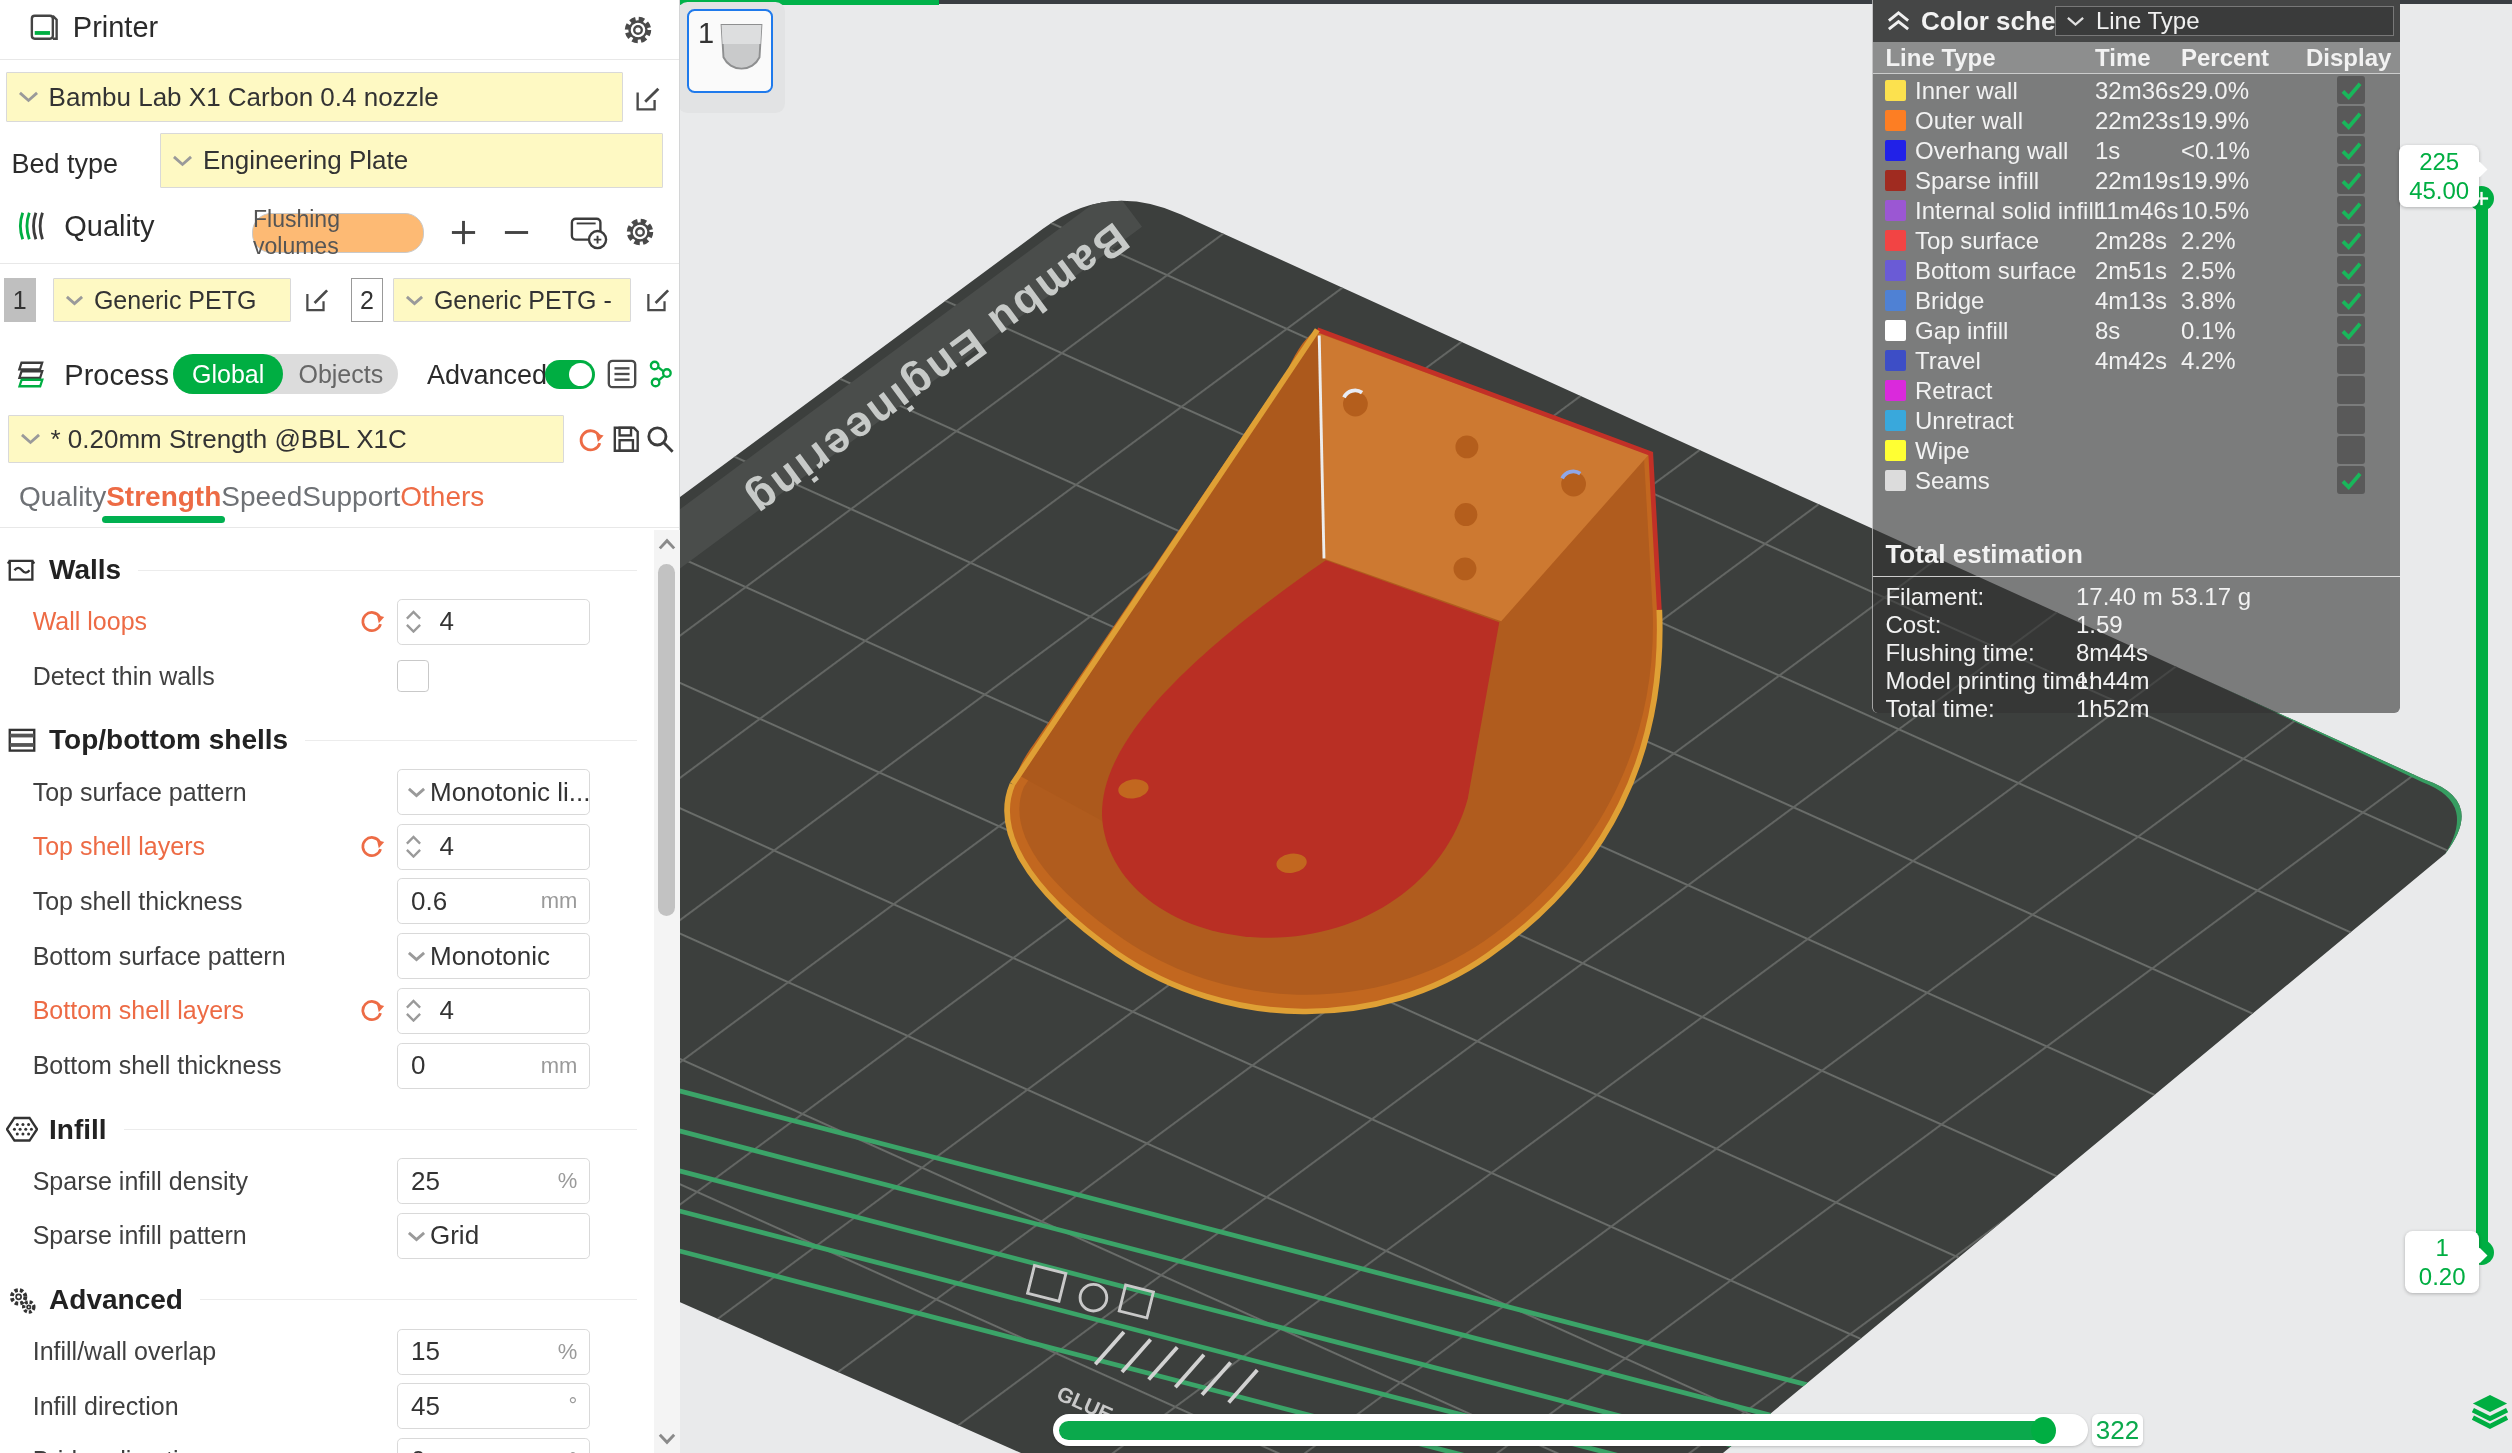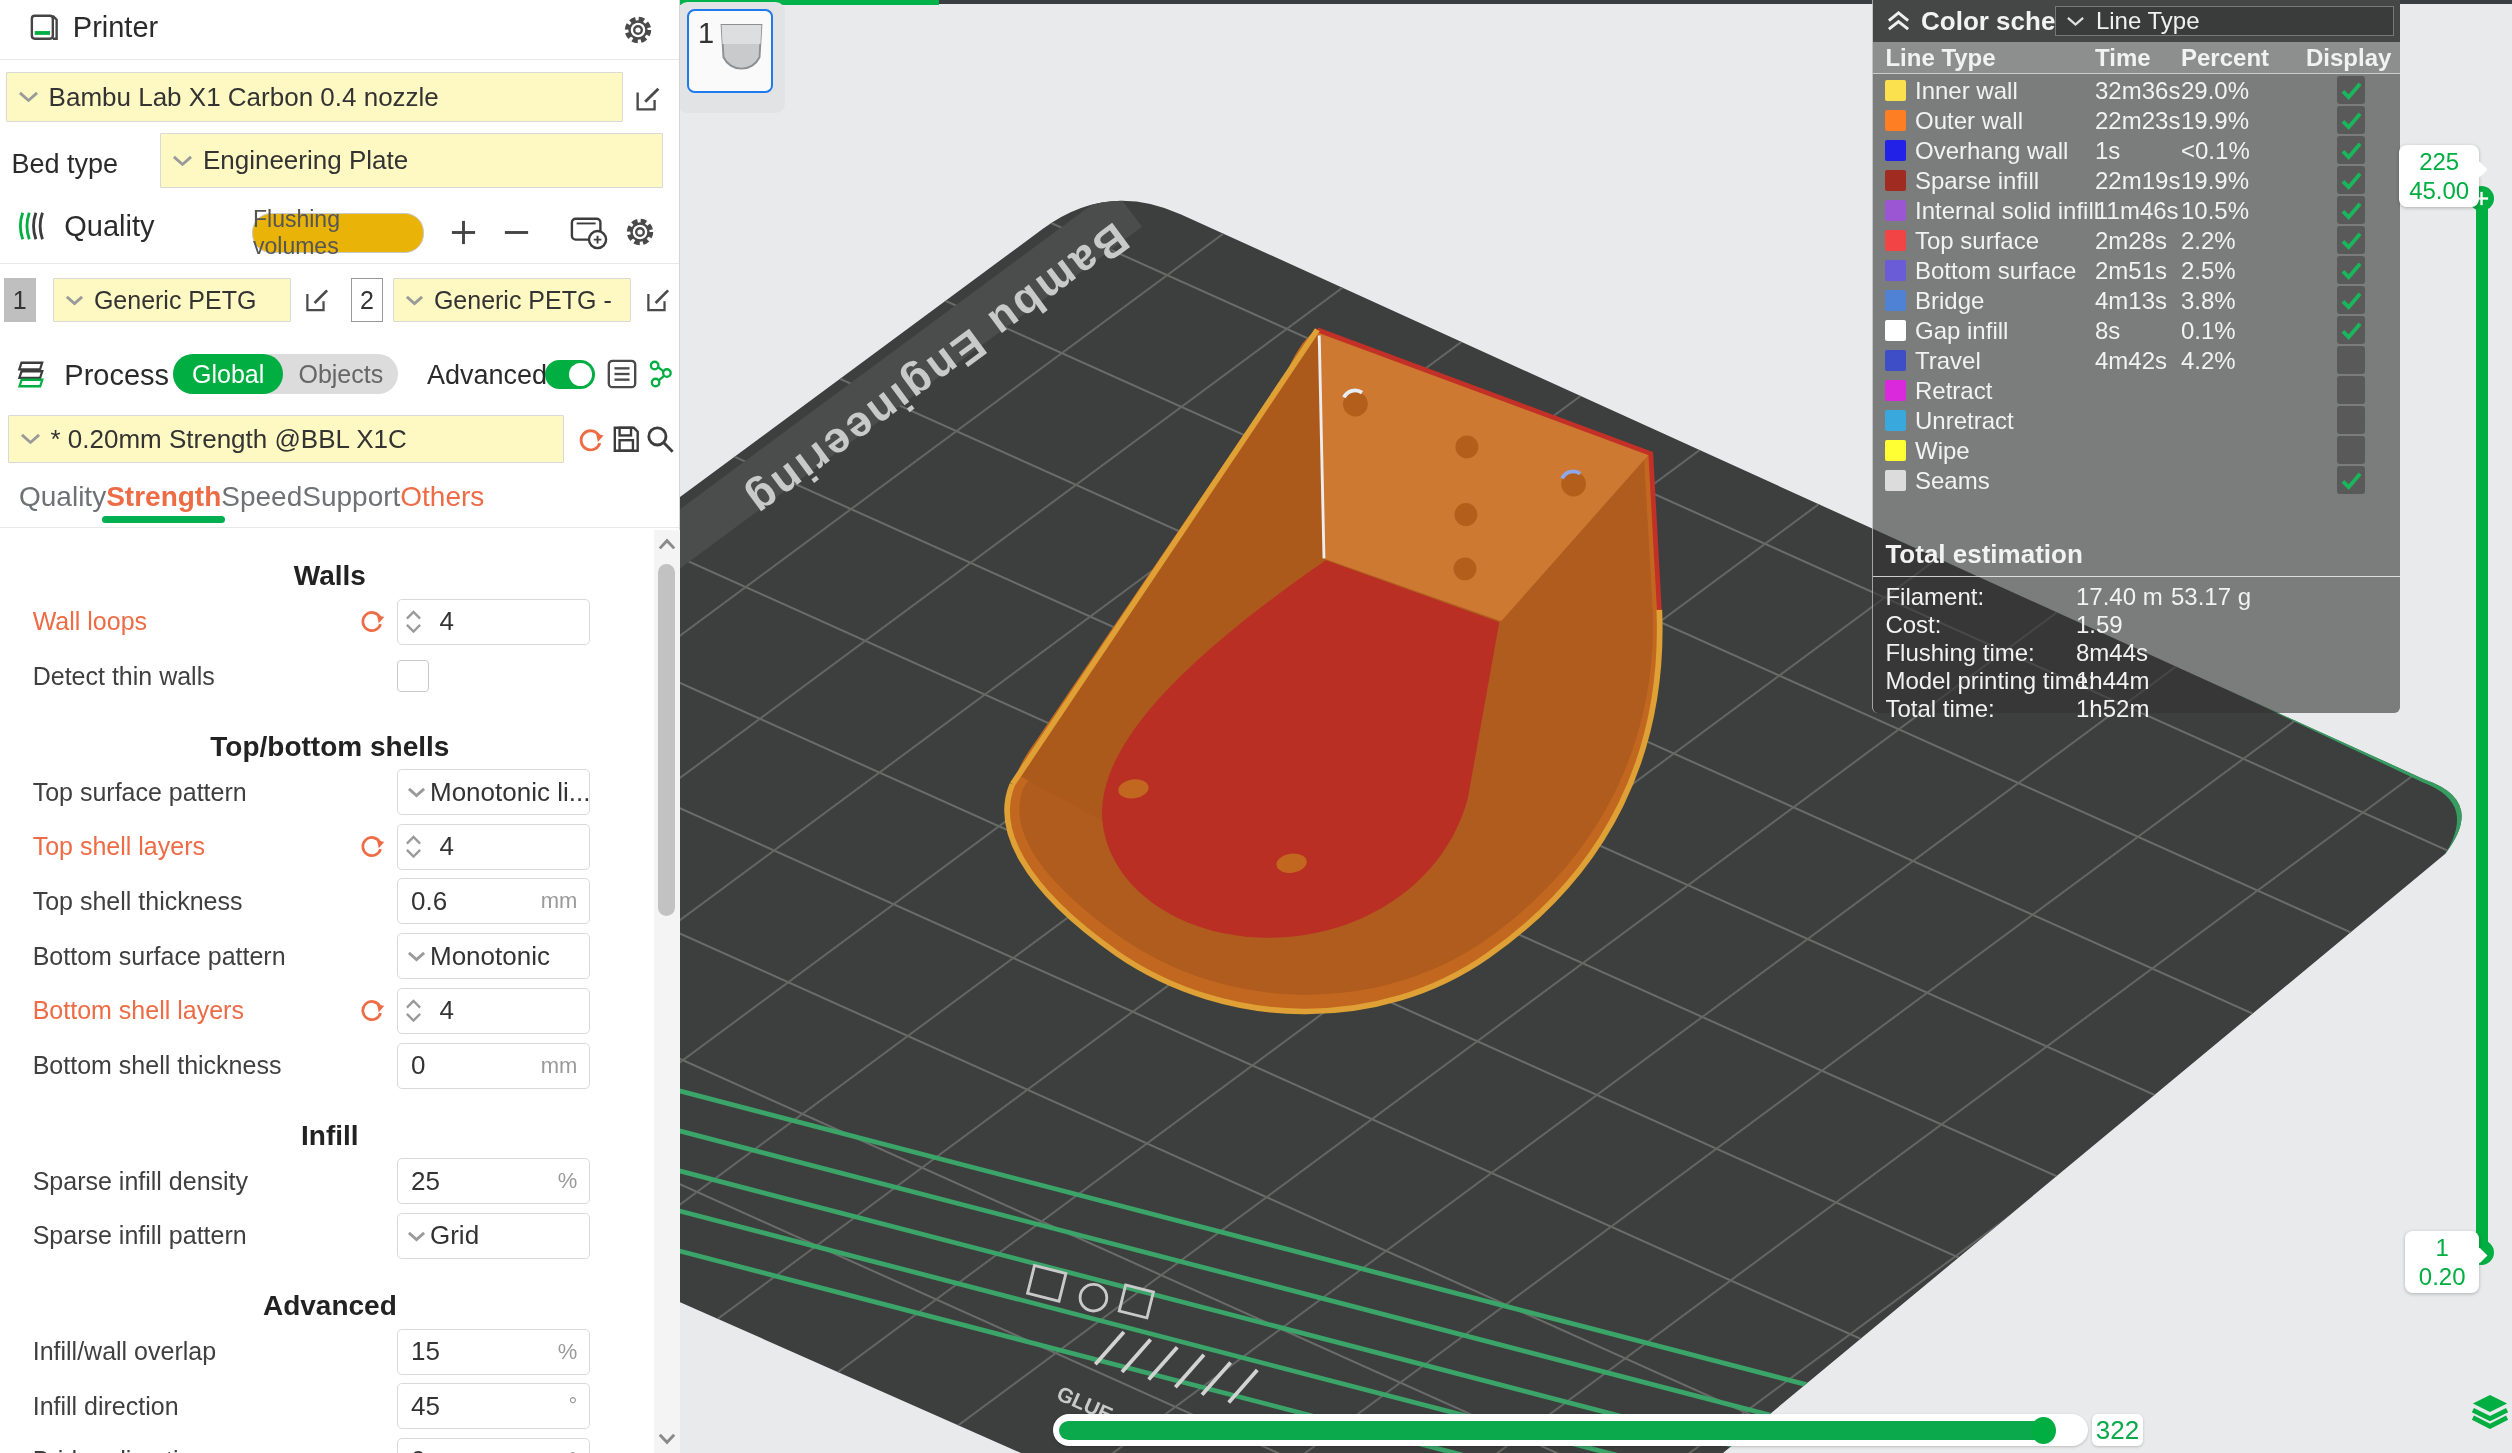--- a/index.html
+++ b/index.html
@@ -6,36 +6,36 @@
   #stage{position:relative;width:2512px;height:1454px;overflow:hidden;background:#E9EAEB;}
   .abs{position:absolute;}
   
   #left-panel{left:0;top:0;width:679px;height:1454px;background:#FFFFFF;border-right:1px solid #D4D5D6;}
   .sec-hdr{display:flex;align-items:center;gap:13.3px;}
   .sec-title{font-size:29px;font-weight:500;color:#2b2b2b;}
   .divider{position:absolute;left:0;width:679px;height:1px;background:#E8E8E8;}
   .combo{background:#fef9c3;border:1.9px solid #D9D9D9;border-radius:1px;display:flex;align-items:center;gap:9.5px;padding:0 11.4px;color:#333;font-size:26px;box-sizing:border-box;}
   .combo .chev{flex:0 0 auto;}
   .icon-btn{display:flex;align-items:center;justify-content:center;}
-  .pill-btn{border:1.9px solid #C9C9C9;border-radius:19px;color:#555;font-size:23px;display:flex;align-items:center;justify-content:center;background:#eab308;}
+  .pill-btn{border:1.9px solid #C9C9C9;border-radius:19px;color:#555;font-size:23px;display:flex;align-items:center;justify-content:center;background:#fdba74;}
   .badge{width:32px;height:44px;display:flex;align-items:center;justify-content:center;font-size:25px;color:#333;box-sizing:border-box;}
   .seg{background:#DCDCDC;border-radius:21px;display:flex;align-items:center;height:40px;}
   .seg .on{background:#00AE42;color:#fff;border-radius:20px;padding:0 19px;height:40px;display:flex;align-items:center;font-size:25px;}
   .seg .off{color:#666;padding:0 15.2px;font-size:25px;}
   .toggle{width:50px;height:29px;border-radius:15.2px;background:#00AE42;position:relative;}
   .toggle .knob{position:absolute;right:2.9px;top:2.9px;width:23px;height:23px;border-radius:50%;background:#fff;}
   
   #tabs{left:0;top:476px;width:654px;height:50px;display:flex;align-items:center;padding-left:19px;}
   .tab{font-size:28px;color:#6E7175;position:relative;padding-bottom:7.6px;}
   .tab.active{color:#ED6B45;font-weight:700;}
   .tab.active::after{content:"";position:absolute;left:-3.8px;right:-3.8px;bottom:-1.9px;height:6.7px;border-radius:3.8px;background:#00B050;}
   .tab.modified{color:#ED6B45;}
   
   #settings-scroll{left:0;top:530px;width:654px;height:924px;overflow:hidden;padding-left:5.7px;box-sizing:border-box;}
-  .set-hdr{display:flex;align-items:center;gap:11.4px;margin-top:19px;height:42px;flex-direction:column;}
+  .set-hdr{display:flex;align-items:center;gap:11.4px;margin-top:19px;height:42px;}
   .set-hdr .t{font-size:28px;font-weight:700;color:#222;white-space:nowrap;}
   .set-hdr .ln{flex:1;height:1px;background:#ECECEC;margin:0 17px 0 5.7px;}
   .set-row{position:relative;height:48px;margin:6.7px 0;display:flex;align-items:center;}
   .set-row .lbl{position:absolute;left:27px;width:314px;font-size:25px;color:#3F3F3F;line-height:29px;}
   .set-row .lbl.orange{color:#ED6B45;}
   .set-row .ctl{position:absolute;left:391px;width:193px;height:46px;box-sizing:border-box;}
   .box{border:1.9px solid #D9D9D9;border-radius:4.8px;background:#fff;height:100%;display:flex;align-items:center;box-sizing:border-box;font-size:26px;color:#333;}
   .box .val{margin-left:13.3px;flex:1;}
   .box .unit{margin-right:11.4px;color:#9A9A9A;font-size:22px;}
   .box .chev{margin-left:9.5px;}

